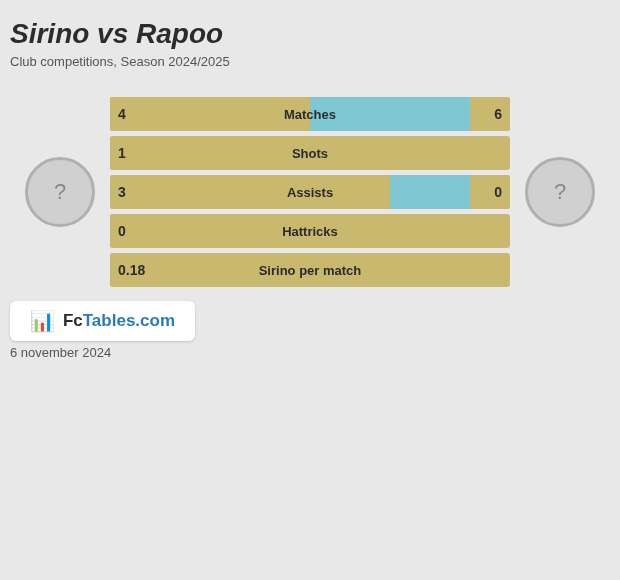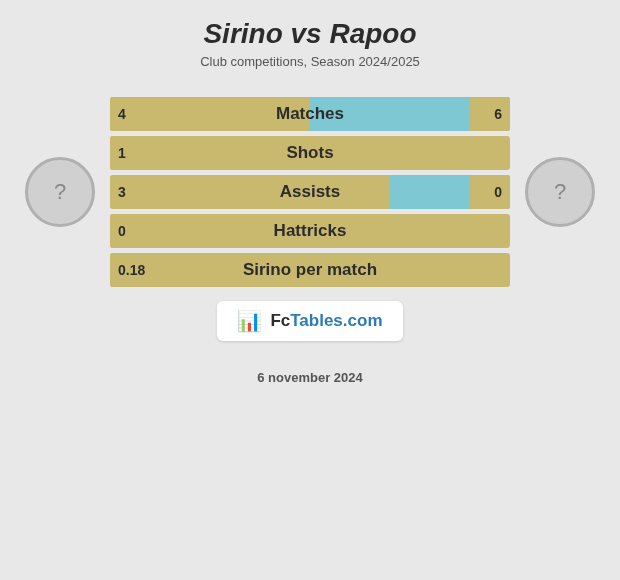--- a/index.html
+++ b/index.html
@@ -14,21 +14,21 @@
       align-items: center;
       overflow: hidden;
     }
 
     .page-wrapper {
       width: 620px;
       height: 580px;
       background: #e8e8e8;
       display: flex;
       flex-direction: column;
-      align-items: center;
+      align-items: flex-start;
       padding: 18px 10px 10px;
     }
 
     .title {
       font-size: 28px;
       font-weight: bold;
       color: #2c2c2c;
       margin-bottom: 4px;
       font-style: italic;
     }
@@ -124,21 +124,21 @@
     .stat-label {
       position: absolute;
       left: 0;
       right: 0;
       top: 0;
       bottom: 0;
       display: flex;
       align-items: center;
       justify-content: center;
       font-weight: bold;
-      font-size: 17px;
+      font-size: 13px;
       color: #2c2c2c;
       z-index: 1;
       border-radius: 11px;
     }
 
     
     .stat-row.matches .bar-left {
       position: absolute;
       left: 0;
       top: 0;
@@ -185,24 +185,23 @@
       font-size: 17px;
       font-weight: bold;
       color: #2c2c2c;
     }
 
     .fctables-text span {
       color: #2c7bb6;
     }
 
     .date-footer {
-      margin-top: 29px;
+      margin-top: 4px;
       font-size: 13px;
       color: #555;
-      font-weight: bold;
     }
   </style>
 </head>
 <body>
 
 <div class="page-wrapper">
 
   <div class="title">Sirino vs Rapoo</div>
   <div class="subtitle">Club competitions, Season 2024/2025</div>
 

